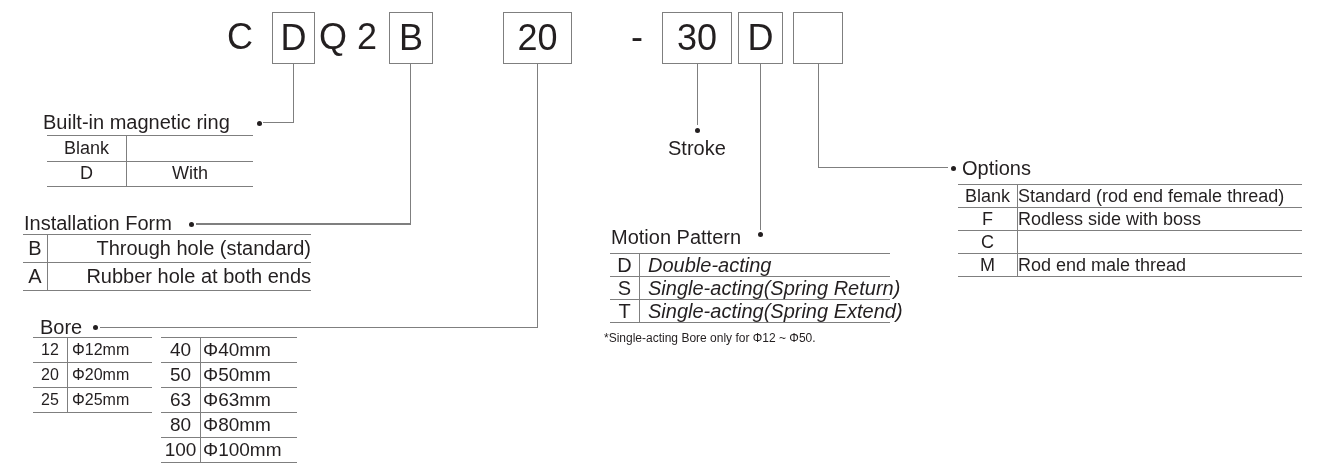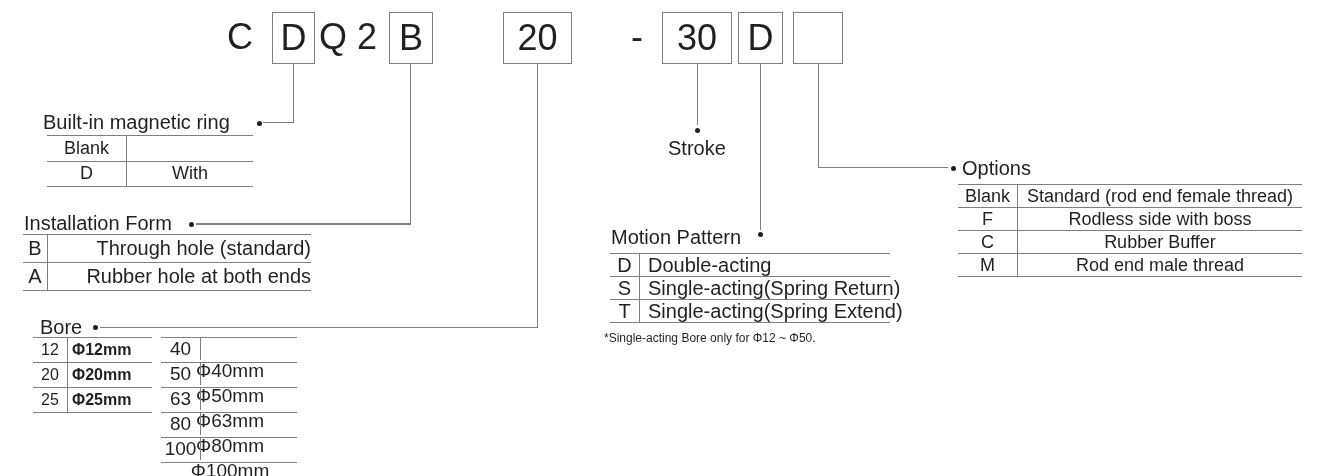--- a/index.html
+++ b/index.html
@@ -35,36 +35,36 @@
   #magring-table .c2 { padding-left:45px; }
 
   #install-table { left:23px; top:234px; width:288px; font-size:20px; }
   #install-table .trow { height:28px; }
   #install-table .c1 { width:25px; }
   #install-table .c2 { padding-left:13px;text-align:right; }
 
   #bore-table-left { left:33px; top:337px; width:119px; font-size:16px; }
   #bore-table-left .trow { height:25px; }
   #bore-table-left .c1 { width:35px; }
-  #bore-table-left .c2 { padding-left:4px;font-weight:bold; }
+  #bore-table-left .c2 { padding-left:4px; }
 
   #bore-table-right { left:161px; top:337px; width:136px; font-size:19px; }
-  #bore-table-right .trow { height:25px;flex-direction:column; }
+  #bore-table-right .trow { height:25px; }
   #bore-table-right .c1 { width:40px; }
   #bore-table-right .c2 { padding-left:2px; }
 
   #motion-table { left:610px; top:253px; width:280px; font-size:20px; }
   #motion-table .trow { height:23px; }
   #motion-table .c1 { width:30px; }
-  #motion-table .c2 { padding-left:8px; }
+  #motion-table .c2 { padding-left:8px;font-style:italic; }
 
   #options-table { left:958px; top:184px; width:344px; font-size:18px; }
   #options-table .trow { height:23px; }
   #options-table .c1 { width:60px; }
-  #options-table .c2 { text-align:center; }
+  #options-table .c2 { text-align:left; }
 
   .note { position:absolute; font-size:12px; white-space:nowrap; }
 </style>
 </head>
 <body>
 
 <div>
 
   <span class="code-char" style="left:225px;width:30px">C</span>
   <span class="code-char code-box" style="left:272px;width:43px">D</span>
@@ -178,21 +178,20 @@
       <div class="trow">
         <div class="c1">Blank</div>
         <div class="c2">Standard (rod end female thread)</div>
       </div>
       <div class="trow">
         <div class="c1">F</div>
         <div class="c2">Rodless side with boss</div>
       </div>
       <div class="trow">
         <div class="c1">C</div>
-        <div class="c2">Rubber Buffer</div>
       </div>
       <div class="trow">
         <div class="c1">M</div>
         <div class="c2">Rod end male thread</div>
       </div>
     </div>
 
   <div class="note" style="left:604px;top:331px">*Single-acting Bore only for Φ12 ~ Φ50.</div>
 
 </div>

